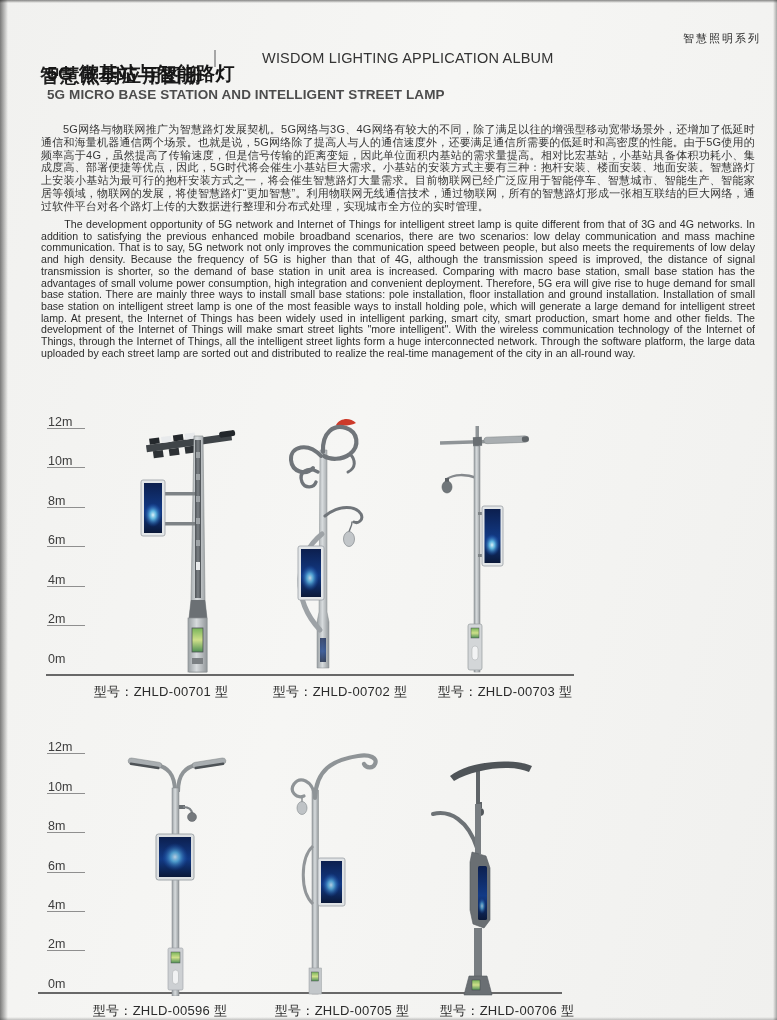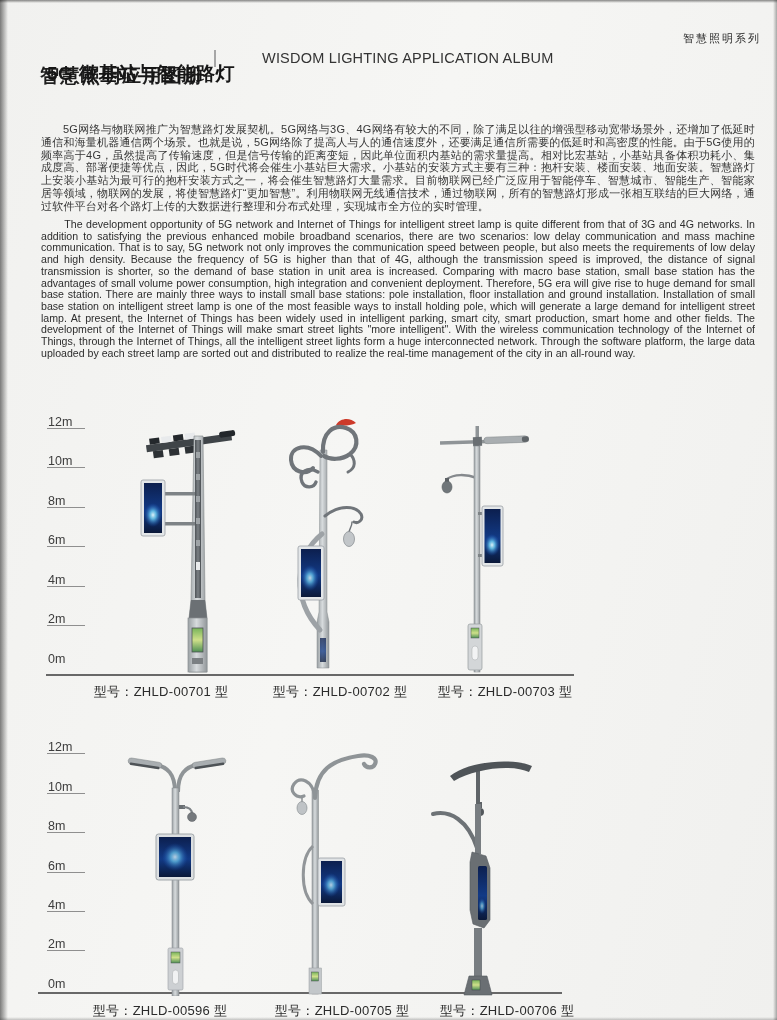--- a/index.html
+++ b/index.html
@@ -76,20 +76,21 @@
   </svg>
 
   <div class="hdr">
     <span class="hdr-cn">智慧照明应用图册</span>
     <span class="hdr-div"></span>
     <span class="hdr-en">WISDOM LIGHTING APPLICATION ALBUM</span>
   </div>
   <span class="hdr-series">智慧照明系列</span>
 
   <h1 class="sec-title-cn">5G 微基站与智能路灯</h1>
+  <h2 class="sec-title-en">5G MICRO BASE STATION AND INTELLIGENT STREET LAMP</h2>
 
   <p class="para para-cn">5G网络与物联网推广为智慧路灯发展契机。5G网络与3G、4G网络有较大的不同，除了满足以往的增强型移动宽带场景外，还增加了低延时通信和海量机器通信两个场景。也就是说，5G网络除了提高人与人的通信速度外，还要满足通信所需要的低延时和高密度的性能。由于5G使用的频率高于4G，虽然提高了传输速度，但是信号传输的距离变短，因此单位面积内基站的需求量提高。相对比宏基站，小基站具备体积功耗小、集成度高、部署便捷等优点，因此，5G时代将会催生小基站巨大需求。小基站的安装方式主要有三种：抱杆安装、楼面安装、地面安装。智慧路灯上安装小基站为最可行的抱杆安装方式之一，将会催生智慧路灯大量需求。目前物联网已经广泛应用于智能停车、智慧城市、智能生产、智能家居等领域，物联网的发展，将使智慧路灯“更加智慧”。利用物联网无线通信技术，通过物联网，所有的智慧路灯形成一张相互联结的巨大网络，通过软件平台对各个路灯上传的大数据进行整理和分布式处理，实现城市全方位的实时管理。</p>
   <p class="para para-en">The development opportunity of 5G network and Internet of Things for intelligent street lamp is quite different from that of 3G and 4G networks. In addition to satisfying the previous enhanced mobile broadband scenarios, there are two scenarios: low delay communication and mass machine communication. That is to say, 5G network not only improves the communication speed between people, but also meets the requirements of low delay and high density. Because the frequency of 5G is higher than that of 4G, although the transmission speed is improved, the distance of signal transmission is shorter, so the demand of base station in unit area is increased. Comparing with macro base station, small base station has the advantages of small volume power consumption, high integration and convenient deployment. Therefore, 5G era will give rise to huge demand for small base station. There are mainly three ways to install small base stations: pole installation, floor installation and ground installation. Installation of small base station on intelligent street lamp is one of the most feasible ways to install holding pole, which will generate a large demand for intelligent street lamp. At present, the Internet of Things has been widely used in intelligent parking, smart city, smart production, smart home and other fields. The development of the Internet of Things will make smart street lights "more intelligent". With the wireless communication technology of the Internet of Things, through the Internet of Things, all the intelligent street lights form a huge interconnected network. Through the software platform, the large data uploaded by each street lamp are sorted out and distributed to realize the real-time management of the city in an all-round way.</p>
 
   <section class="diagram" style="top:0;height:0;">
     <div class="scale-item" style="top:412px"><span>12m</span><i></i></div>
     <div class="scale-item" style="top:451px"><span>10m</span><i></i></div>
     <div class="scale-item" style="top:491px"><span>8m</span><i></i></div>
     <div class="scale-item" style="top:530px"><span>6m</span><i></i></div>
     <div class="scale-item" style="top:570px"><span>4m</span><i></i></div>

